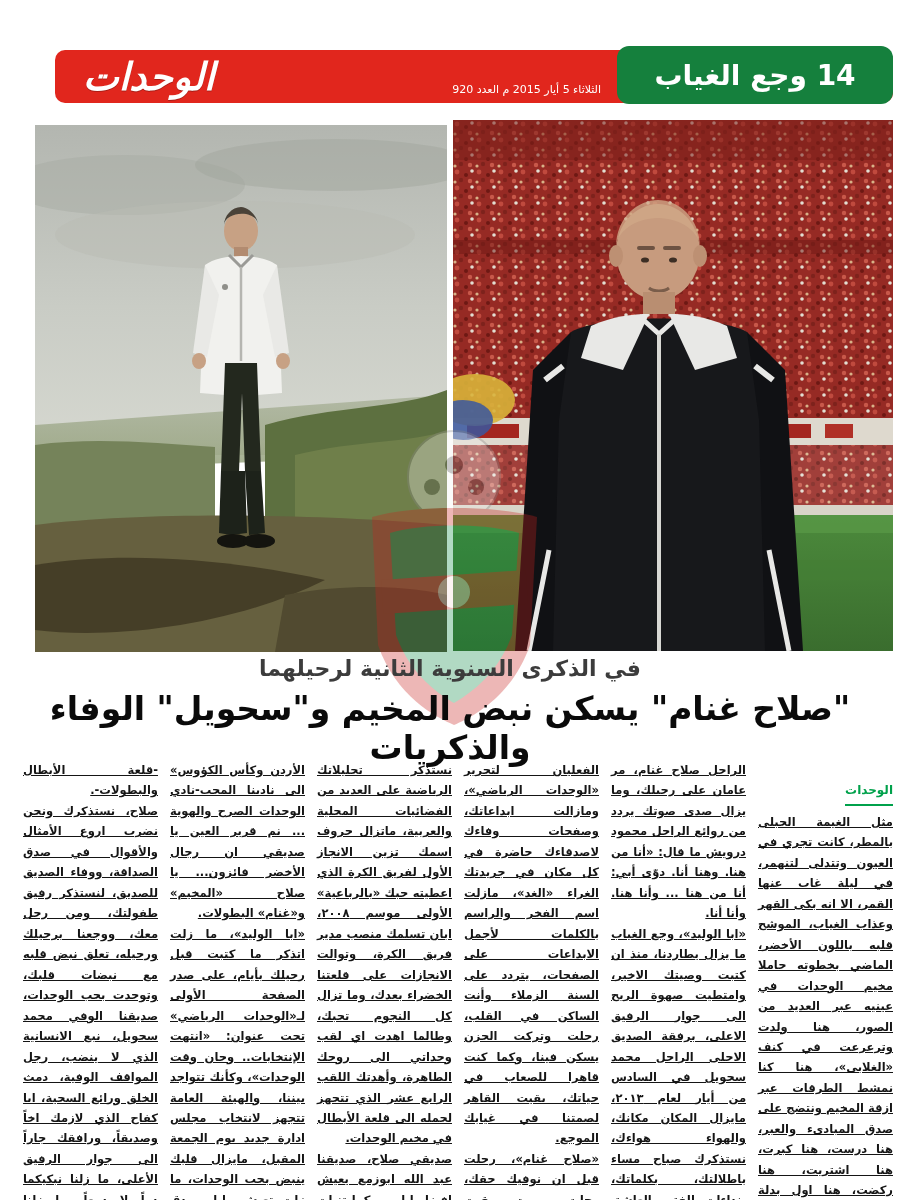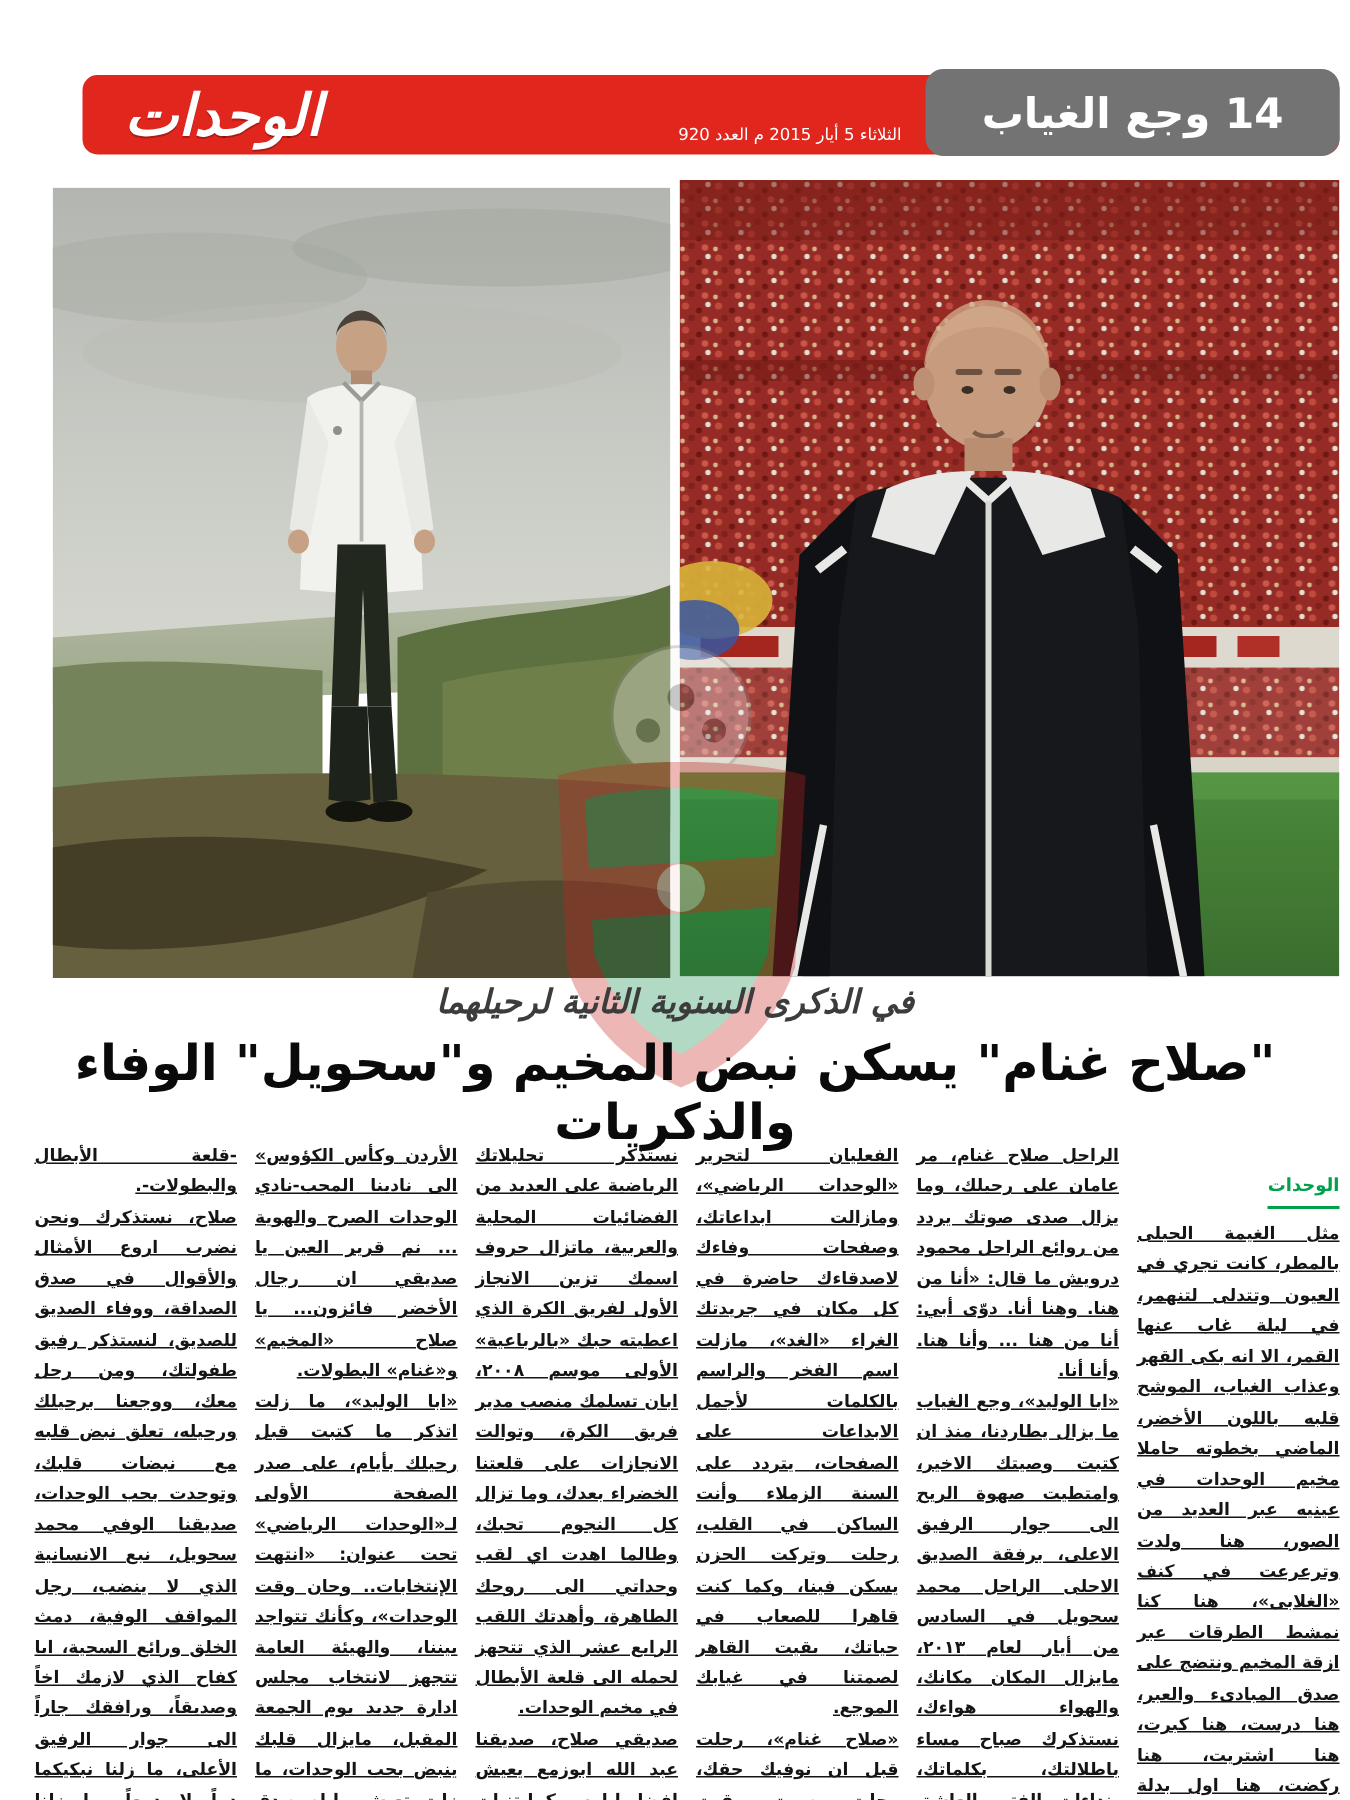--- a/index.html
+++ b/index.html
@@ -3,41 +3,41 @@
 <meta charset="utf-8">
 <style>
   * { margin:0; padding:0; box-sizing:border-box; }
   html,body { width:900px; height:1200px; background:#fff; overflow:hidden; }
   body { font-family:"DejaVu Sans", sans-serif; position:relative; direction:rtl; }
 
   
   .masthead { position:absolute; left:55px; top:50px; width:838px; height:53px;
               background:#e1261d; border-radius:10px; z-index:4; }
   .badge { position:absolute; right:0; top:-4px; width:276px; height:58px;
-           background:#737373; border-radius:12px; display:flex; align-items:center;
+           background:#15803d; border-radius:12px; display:flex; align-items:center;
            justify-content:center; color:#fff; font-size:28px; font-weight:bold; }
   .brand { position:absolute; left:28px; top:0; height:53px; display:flex; align-items:center;
            color:#fff; font-size:38px; font-weight:bold; font-style:italic;
            text-shadow:0 1px 0 rgba(0,0,0,.25); }
   .dateline { position:absolute; right:292px; bottom:7px; color:#fff; font-size:11px; font-weight:normal; }
 
   
   .photo { position:absolute; z-index:1; overflow:hidden; }
   .photo svg { display:block; width:100%; height:100%; }
   .photo-left  { left:35px;  top:125px; width:412px; height:527px; }
   .photo-right { left:453px; top:120px; width:440px; height:531px; }
 
   
   .watermark { position:absolute; left:352px; top:425px; width:205px; height:305px;
                z-index:2; opacity:.32; pointer-events:none; }
   .watermark svg { width:100%; height:100%; }
 
   
   .kicker { position:absolute; top:656px; left:0; width:100%; text-align:center;
-            font-size:22px; font-weight:bold; color:#3c3c3c; z-index:3;font-style:italic; }
+            font-size:22px; font-weight:bold; color:#3c3c3c; z-index:3; }
   .headline { position:absolute; top:689px; left:0; width:100%; text-align:center;
               font-size:33px; font-weight:900; color:#0a0a0a; z-index:3; letter-spacing:-.5px; }
 
   
   .body-text { position:absolute; top:760px; left:23px; width:870px; height:420px;
                display:flex; flex-direction:row; gap:12px; direction:rtl; z-index:3; }
   .col { flex:1 1 0; font-size:11.5px; font-weight:bold; line-height:1.78;
          text-align:justify; color:#151515; white-space:pre-line;text-decoration:underline; }
   .col-label { display:inline-block; color:#00a14b; font-size:12px; font-weight:bold;
                border-bottom:2px solid #00a14b; padding-bottom:2px; margin-bottom:6px; }

